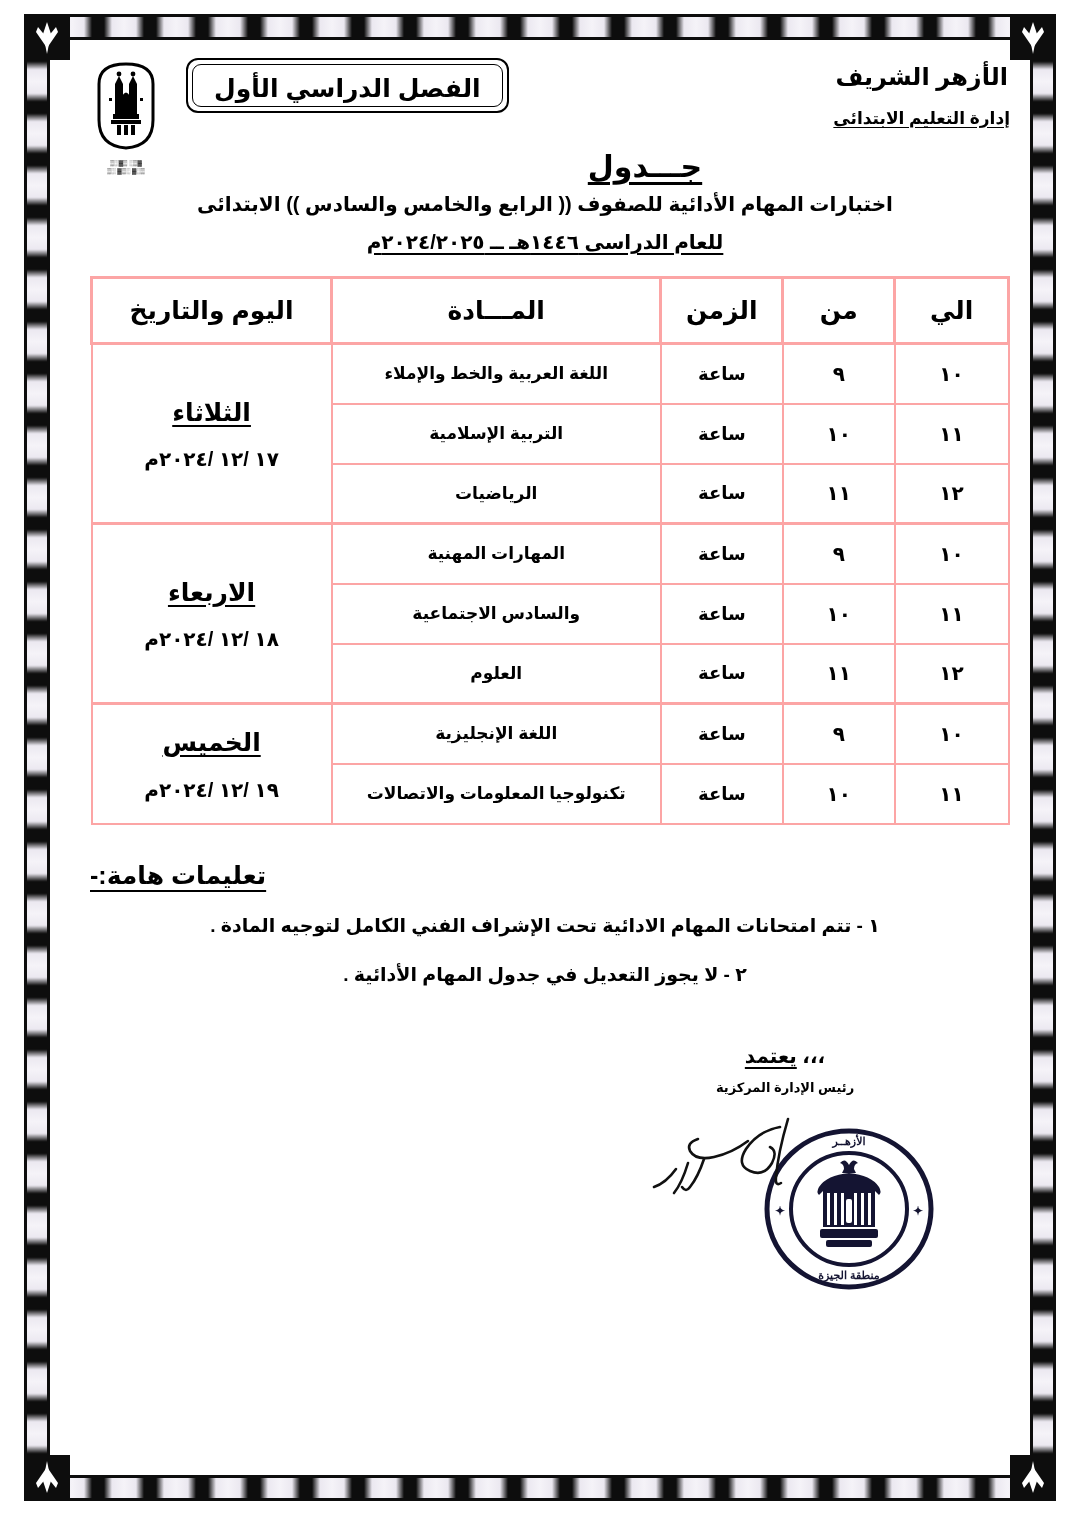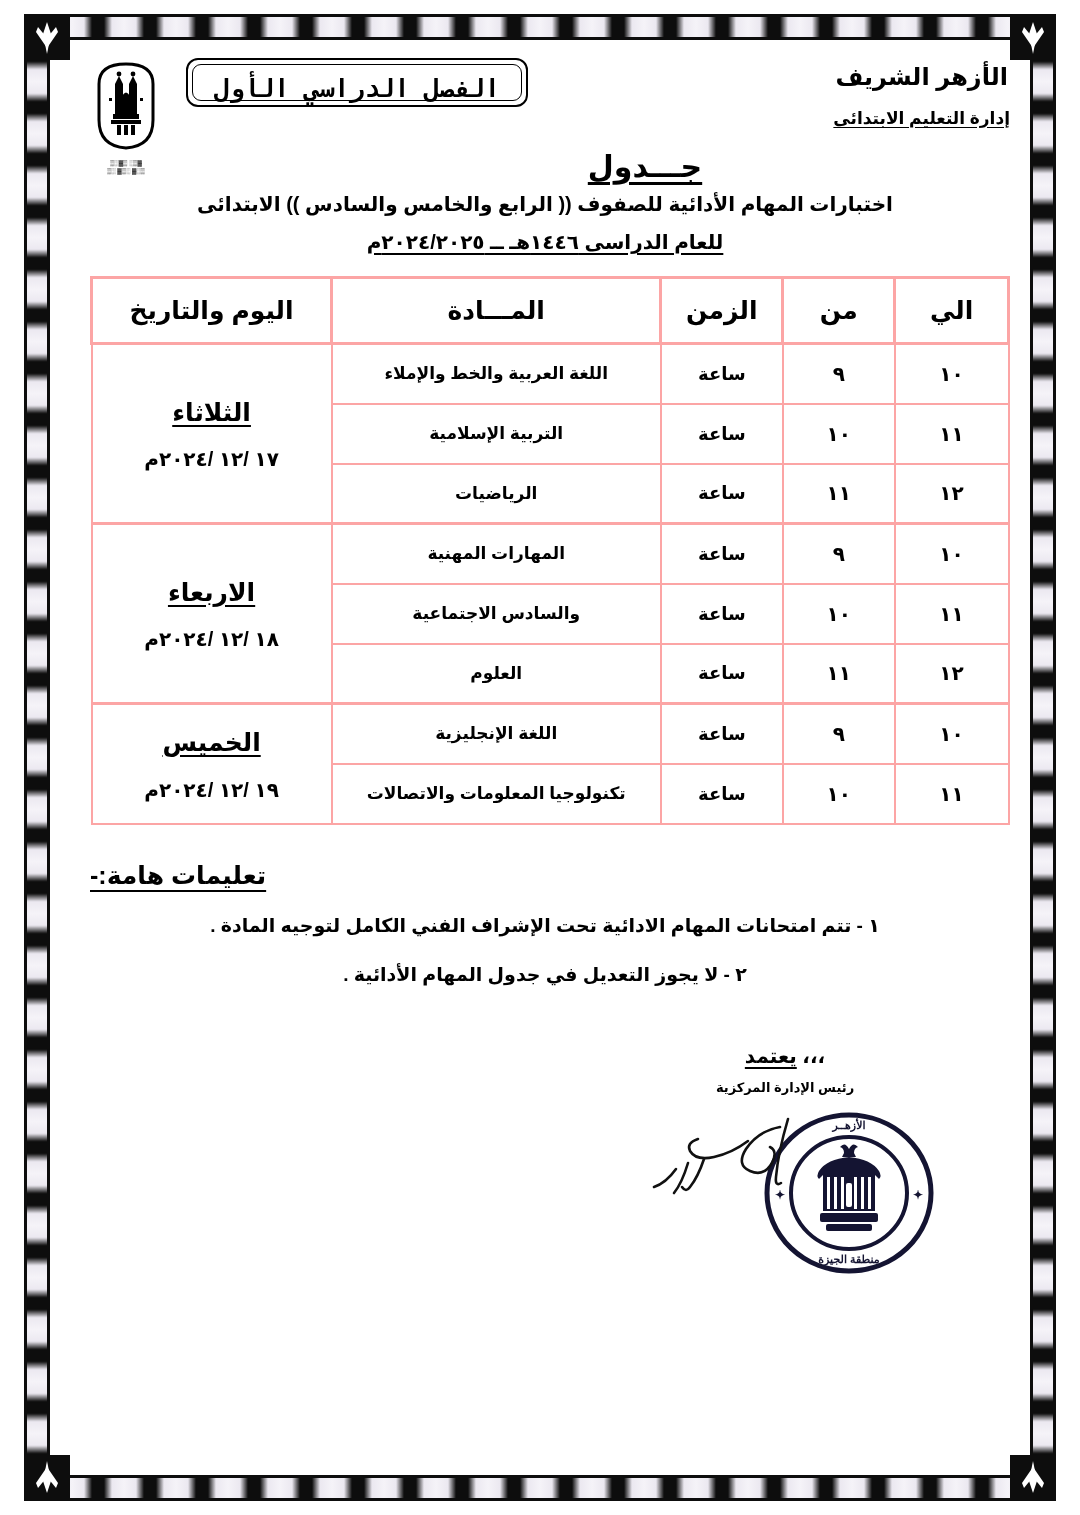--- a/index.html
+++ b/index.html
@@ -129,24 +129,23 @@
   }
   .header-left {
     display: flex;
     align-items: flex-start;
     gap: 14px;
     direction: rtl;
   }
   .term-box {
     border: 2px solid #000;
     border-radius: 12px;
-    padding: 14px 26px 0;
+    padding: 14px 26px 8px;
     box-shadow: 0 0 0 2px #fff inset;
     position: relative;
-    font-family: Liberation Mono, monospace;
   }
   .term-box::after {
     content: "";
     position: absolute;
     left: 4px; right: 4px; top: 4px; bottom: 4px;
     border: 1px solid #000;
     border-radius: 9px;
     pointer-events: none;
   }
   .term-text {
@@ -278,21 +277,21 @@
     display: inline-block;
   }
   .sign-approve-line { font-size: 20px; font-weight: bold; }
   .sign-role2 { font-size: 13px; font-weight: bold; margin-top: 12px; }
   .scribble { margin-top: -4px; }
   .stamp-area {
     position: relative;
     height: 190px;
     margin-top: 4px;
   }
-  .stamp { position: absolute; right: 6px; top: 4px; }
+  .stamp { position: absolute; right: 6px; top: 20px; }
   .stamp-sign { position: absolute; right: 150px; top: 8px; }
 </style>
 </head>
 <body>
 
 <div class="page-frame">
   <div class="band band-h band-top"></div>
   <div class="band band-h band-bottom"></div>
   <div class="band band-v band-left"></div>
   <div class="band band-v band-right"></div>

